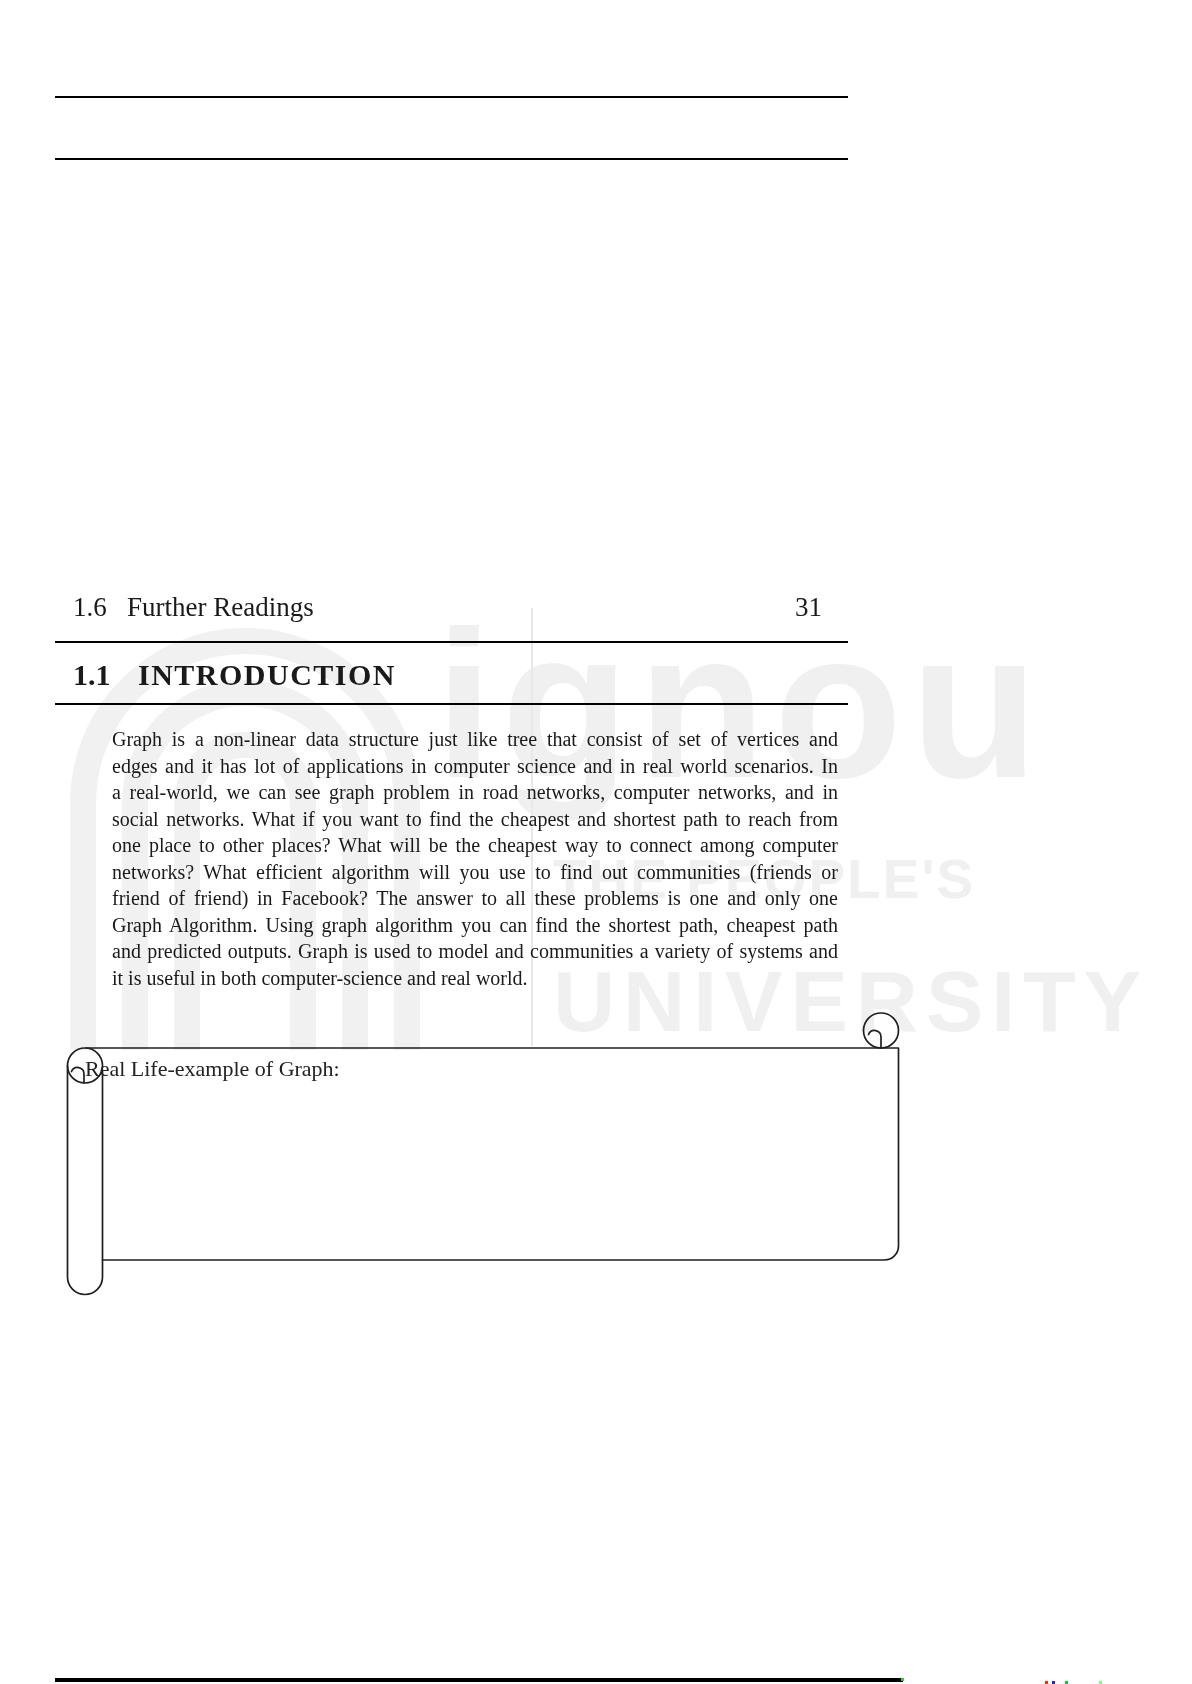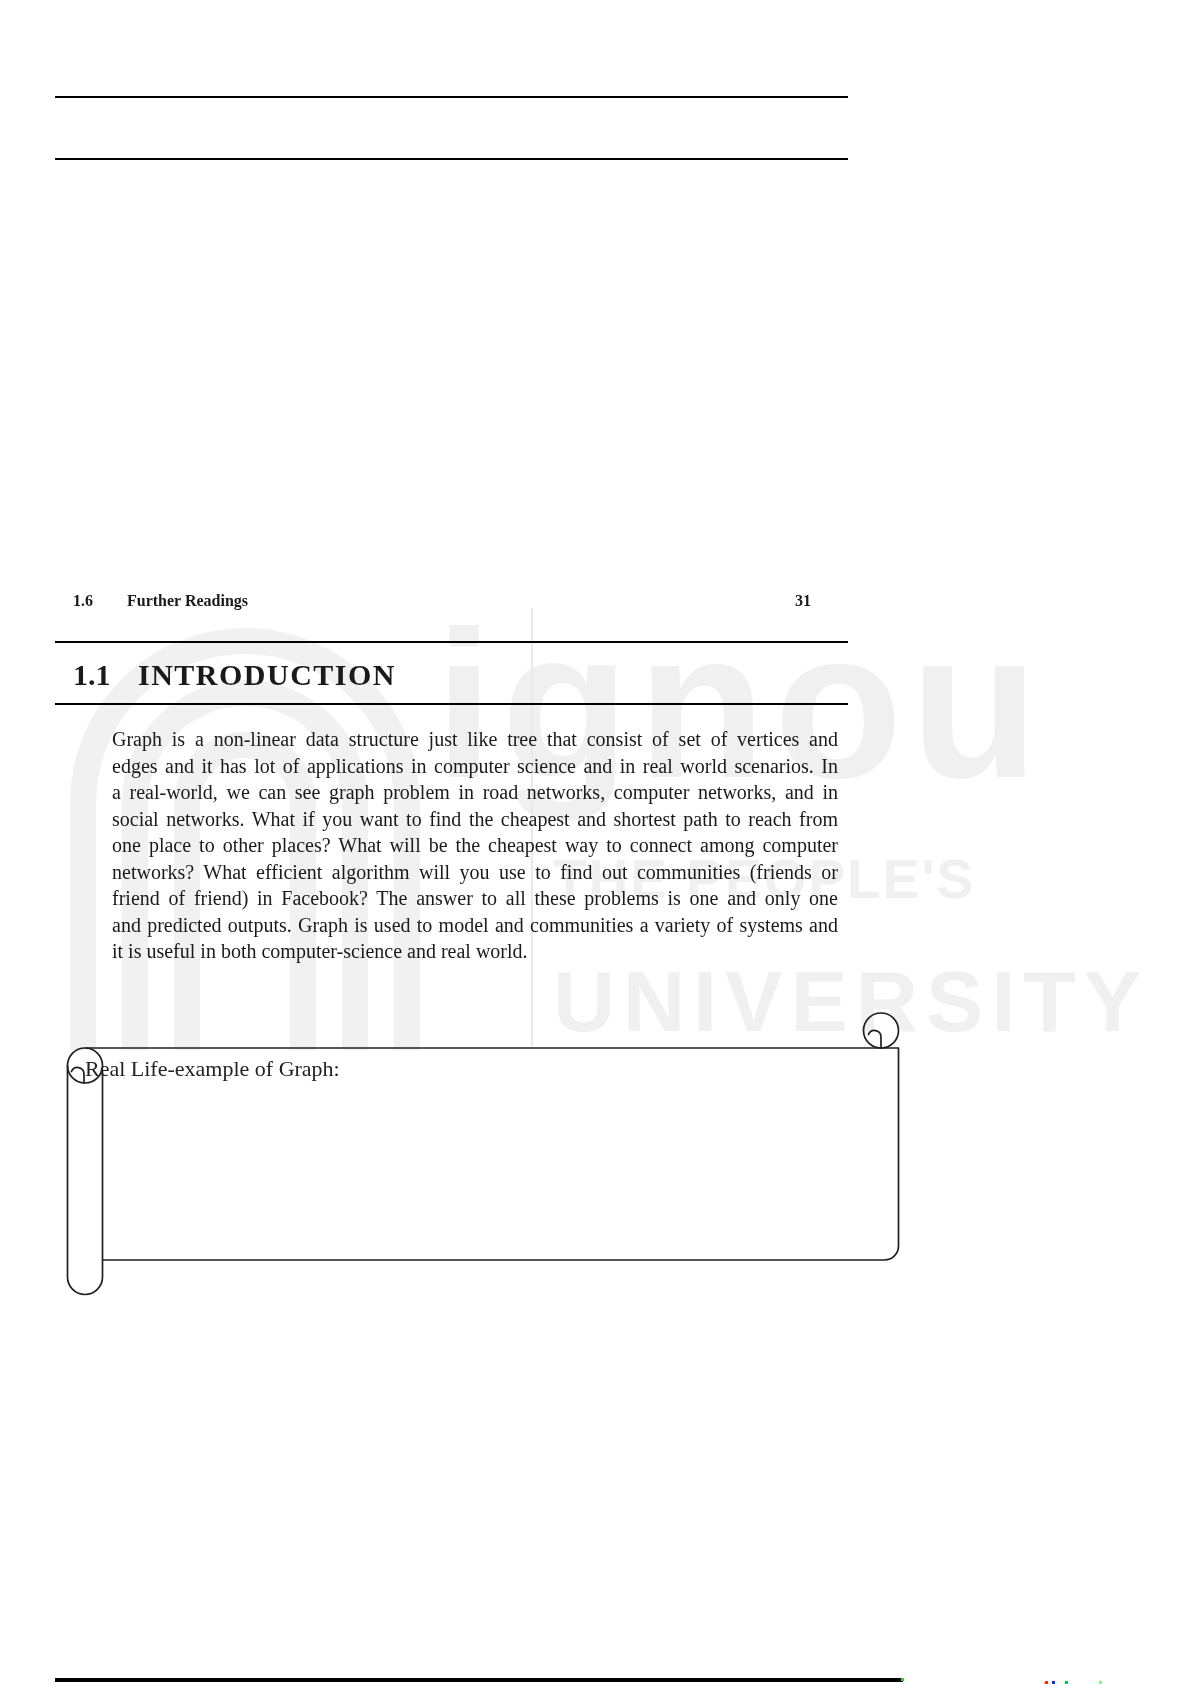--- a/index.html
+++ b/index.html
@@ -14,21 +14,21 @@
   .wm-word{left:435px;top:600px;font-size:210px;letter-spacing:8px;}
   .wm-line1{left:553px;top:852px;font-size:55px;letter-spacing:2px;}
   .wm-line2{left:553px;top:958px;font-size:86px;letter-spacing:8px;}
   .emblem{position:absolute;left:70px;top:628px;width:350px;height:422px;}
   .arch{position:absolute;border:26px solid #f1f1f1;border-bottom:none;box-sizing:border-box;}
   .arch.a1{left:0;top:0;width:350px;height:422px;border-radius:175px 175px 0 0;}
   .arch.a2{left:52px;top:52px;width:246px;height:370px;border-radius:123px 123px 0 0;}
   .arch.a3{left:104px;top:104px;width:142px;height:318px;border-radius:71px 71px 0 0;}
   .vdivider{position:absolute;left:531px;top:608px;width:2px;height:438px;background:#e9e9e9;}
   
-  .tocrow{position:absolute;top:592px;left:0;width:1022px;height:24px;font-size:16px;font-weight:bold;}
+  .tocrow{position:absolute;top:592px;left:0;width:1022px;height:24px;font-size:27px;}
   .toc-num{position:absolute;left:73px;}
   .toc-title{position:absolute;left:127px;}
   .toc-page{position:absolute;left:795px;}
   
   .heading{position:absolute;top:658px;left:0;height:36px;font-weight:bold;font-size:30px;}
   .h-num{position:absolute;left:73px;text-align:right;}
   .h-title{position:absolute;left:138px;letter-spacing:1.5px;text-align:center;}
   
   .para{position:absolute;left:68px;top:726px;width:770px;font-size:20px;line-height:26.5px;}
   .pline{text-align:justify;text-align-last:justify;white-space:normal;margin-left:44px;}
@@ -72,20 +72,21 @@
 <div class="rule" style="top:703px;"></div>
 
 <div class="para">
   <div class="pline">Graph is a non-linear data structure just like tree that consist of set of vertices and</div>
   <div class="pline">edges and it has lot of applications in computer science and in real world scenarios. In</div>
   <div class="pline">a real-world, we can see graph problem in road networks, computer networks, and in</div>
   <div class="pline">social networks. What if you want to find the cheapest and shortest path to reach from</div>
   <div class="pline">one place to other places? What will be the cheapest way to connect among computer</div>
   <div class="pline">networks? What efficient algorithm will you use to find out communities (friends or</div>
   <div class="pline">friend of friend) in Facebook? The answer to all these problems is one and only one</div>
+  <div class="pline">Graph Algorithm. Using graph algorithm you can find the shortest path, cheapest path</div>
   <div class="pline">and predicted outputs. Graph is used to model and communities a variety of systems and</div>
   <div class="pline last">it is useful in both computer-science and real world.</div>
 </div>
 
 <svg class="scroll-svg" viewBox="0 0 1192 1684">
   <g fill="none" stroke="#1f1f1f" stroke-width="1.7" stroke-linecap="round">
 
     <path d="M 86 1048 H 898.5 M 898.5 1048 V 1246 A 14 14 0 0 1 884.5 1260 H 102.5"></path>
 
     <circle cx="85" cy="1065.5" r="17.5"></circle>

